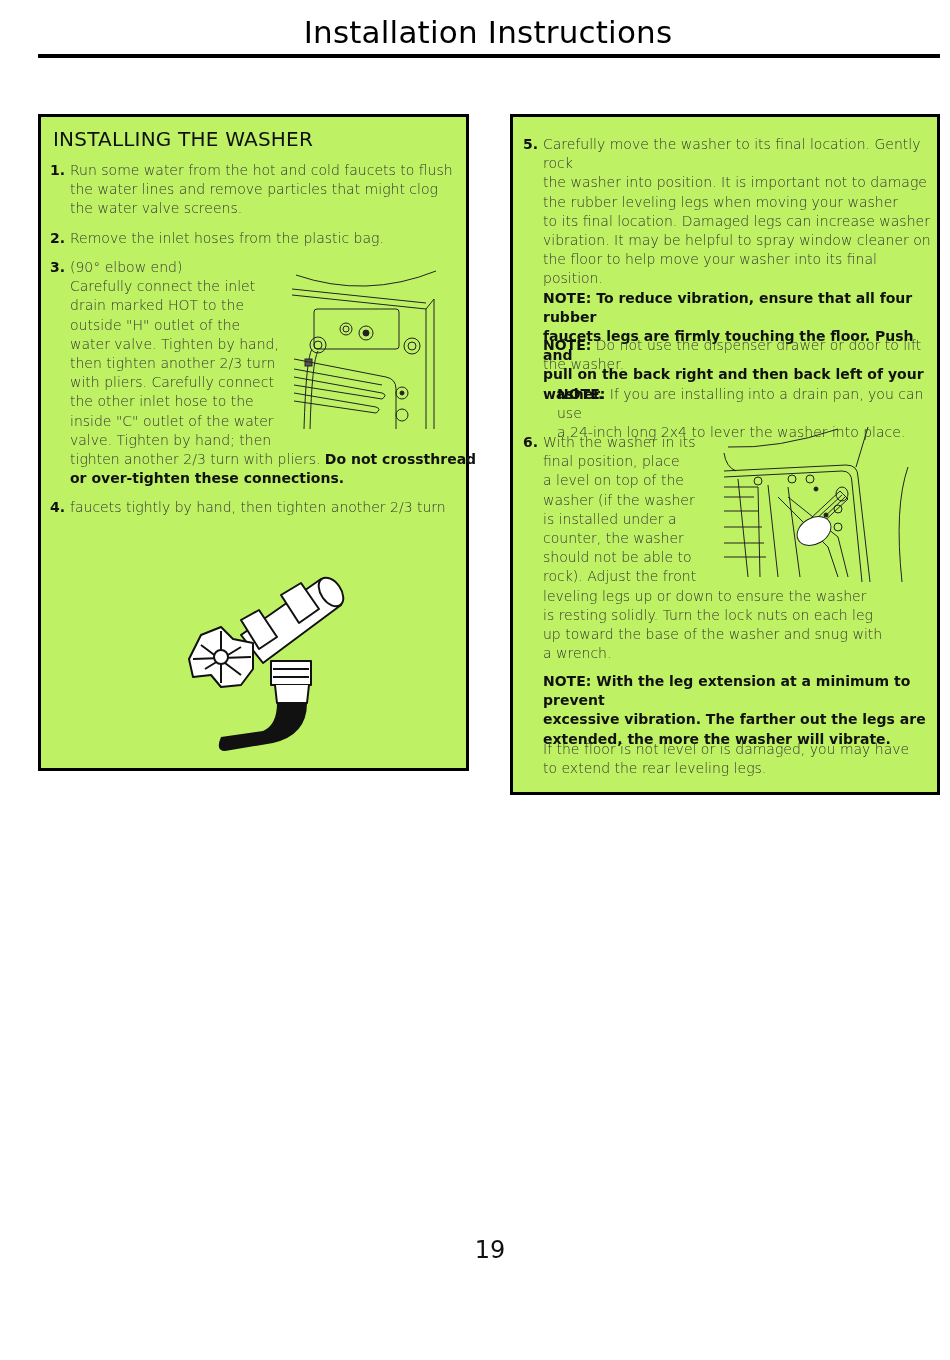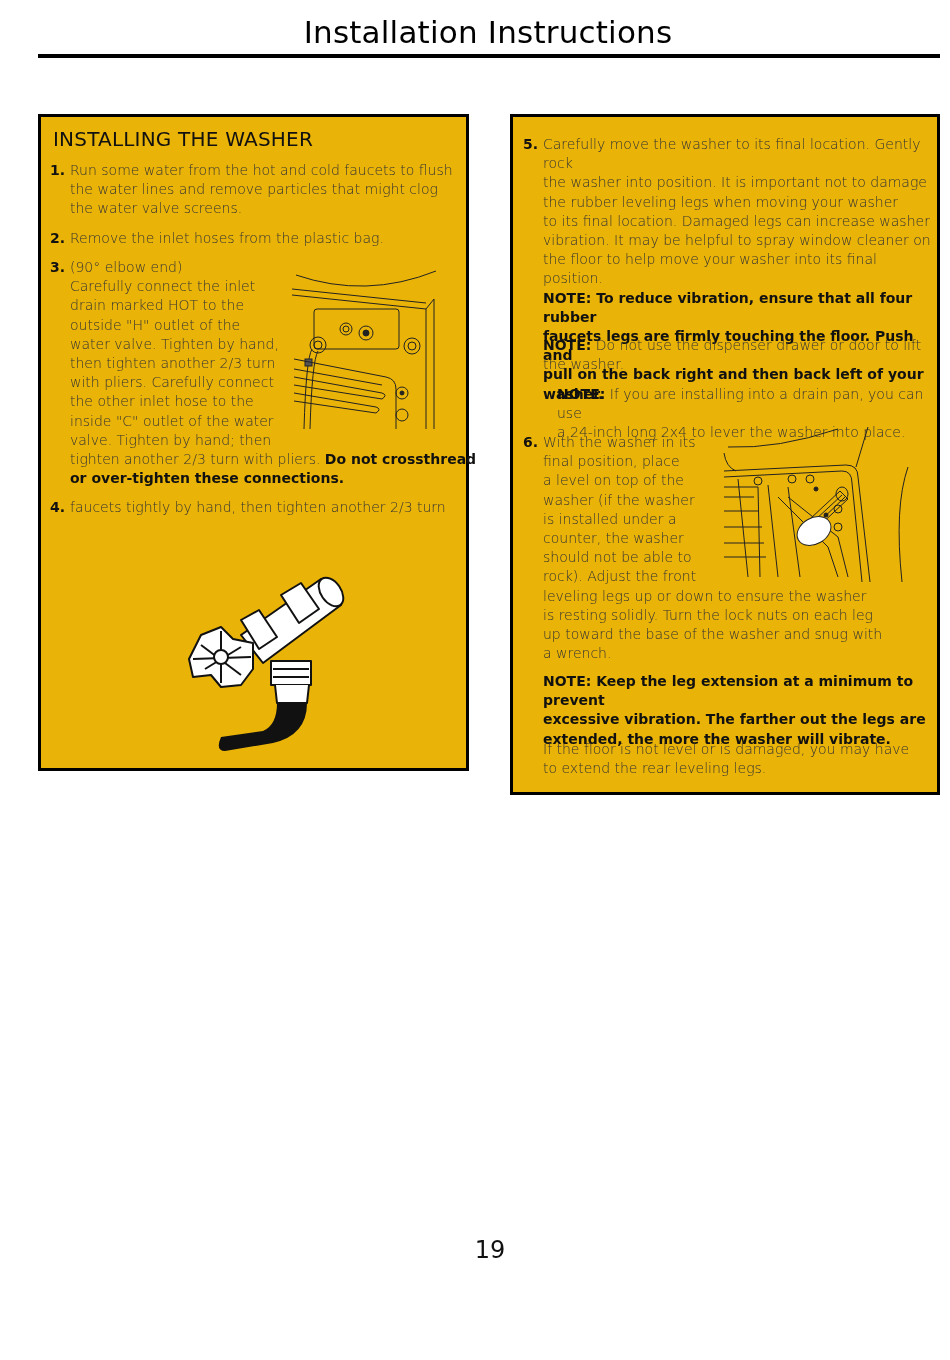--- a/index.html
+++ b/index.html
@@ -2,21 +2,21 @@
 <html><head>
 <meta charset="utf-8">
 <style>
   html, body { margin: 0; padding: 0; background: #ffffff; }
   body { width: 950px; height: 1360px; position: relative; overflow: hidden;
          font-family: "DejaVu Sans", "Liberation Sans", sans-serif; color: #1a1a1a; }
   .page-title { position: absolute; left: 0; width: 976px; top: 14px; text-align: center;
                 font-size: 31px; font-weight: normal; letter-spacing: 0.2px; color: #000; }
   .title-rule { position: absolute; left: 38px; top: 54px; width: 902px; height: 4px; background: #000; }
 
-  .panel { position: absolute; border: 3px solid #000; box-sizing: border-box; background: #eab308; }
+  .panel { position: absolute; border: 3px solid #000; box-sizing: border-box; background: #bef264; }
   .panel-left { left: 38px; top: 114px; width: 431px; height: 657px; }
   .panel-right { left: 510px; top: 114px; width: 430px; height: 681px; }
 
   .section-heading { position: absolute; left: 12px; top: 10px; font-size: 20px; font-weight: normal;
                      color: #111; letter-spacing: 0.2px; margin: 0; }
 
   .txt { font-size: 14px; line-height: 19.2px; color: #333; font-weight: 300; }
   .num { font-weight: bold; color: #111; }
   .b { font-weight: bold; color: #111; }
 
@@ -192,21 +192,21 @@
       <circle cx="98" cy="62" r="2" fill="#222"></circle>
         <circle cx="108" cy="88" r="2" fill="#222"></circle>
       <path d="M92 92 L 122 64 L 130 72 L 100 100 Z"></path>
       <path d="M96 94 L 124 68 M98 98 L 127 70"></path>
       <ellipse cx="124" cy="67" rx="6" ry="7"></ellipse>
       <ellipse cx="96" cy="104" rx="18" ry="13" fill="#fff" transform="rotate(-30 96 104)"></ellipse>
     </g>
   </svg>
 
   <div class="para txt" style="left:30px; top:555px; width:395px;">
-    <div class="b">NOTE: Keep the leg extension at a minimum to prevent</div>
+    <div class="b">NOTE: With the leg extension at a minimum to prevent</div>
     <div class="b">excessive vibration. The farther out the legs are</div>
     <div class="b">extended, the more the washer will vibrate.</div>
   </div>
 
   <div class="para txt" style="left:30px; top:623px; width:395px;">
     <div>If the floor is not level or is damaged, you may have</div>
     <div>to extend the rear leveling legs.</div>
   </div>
 </div>
 

